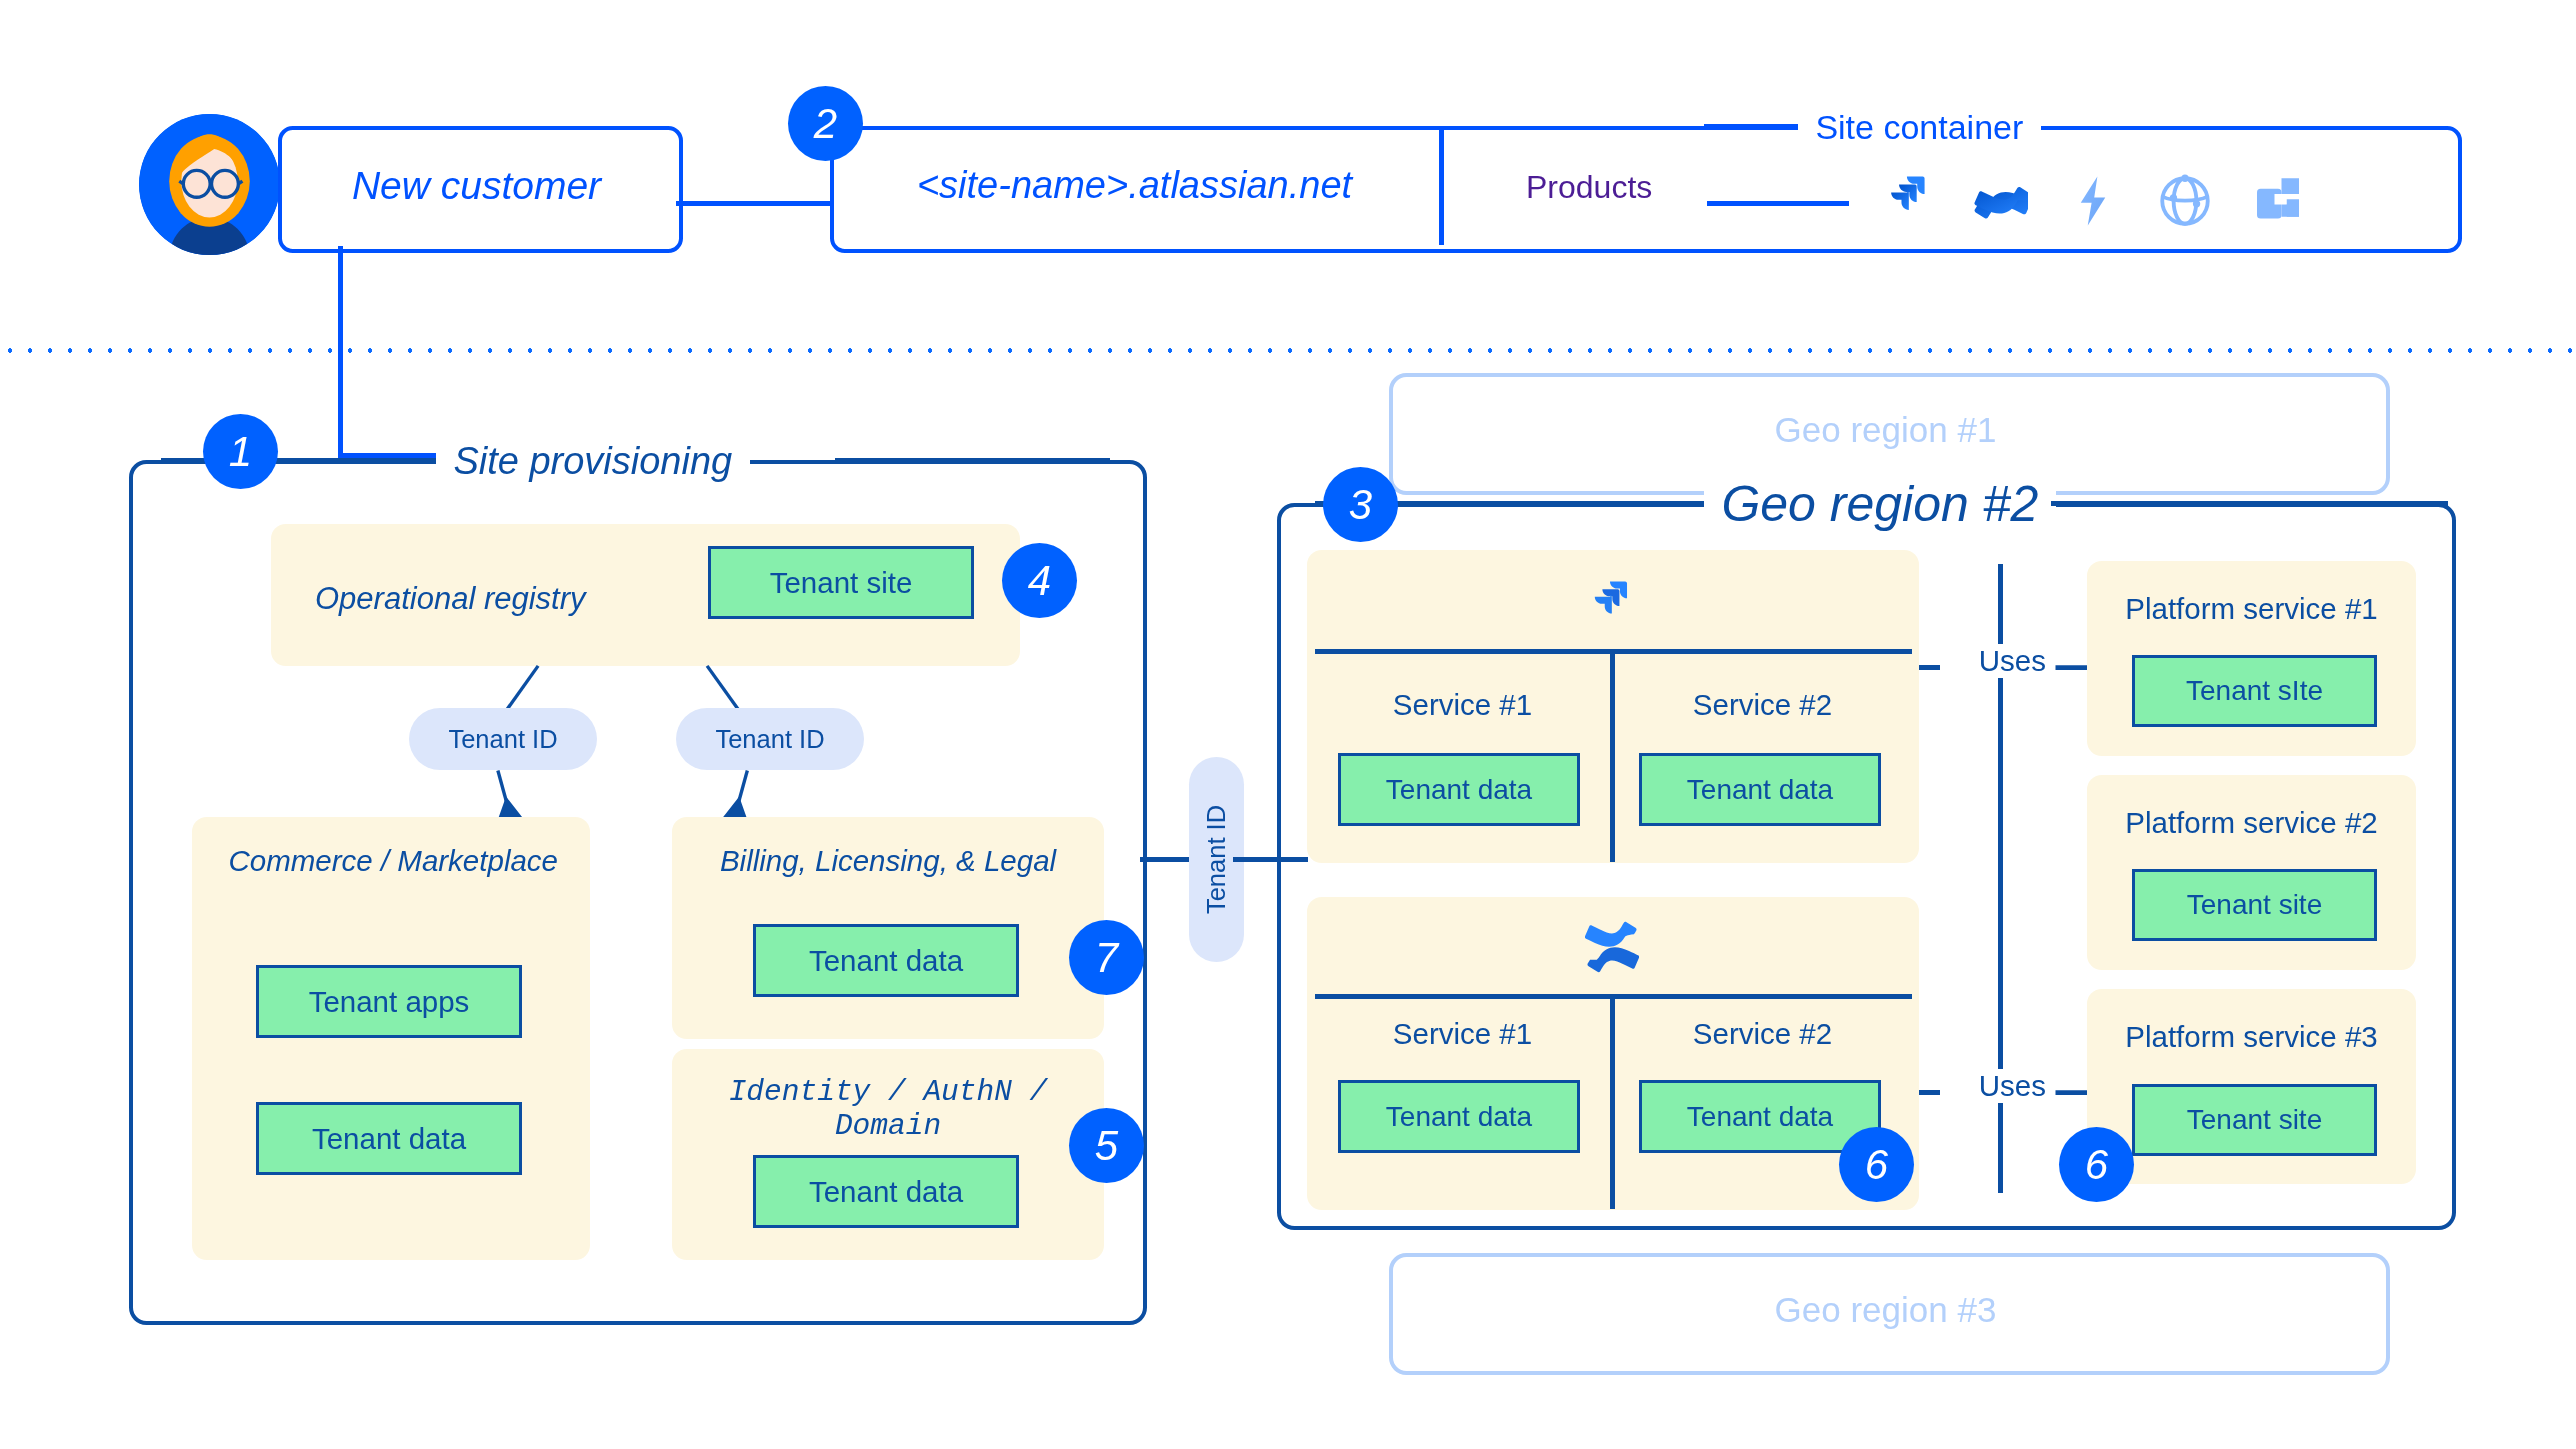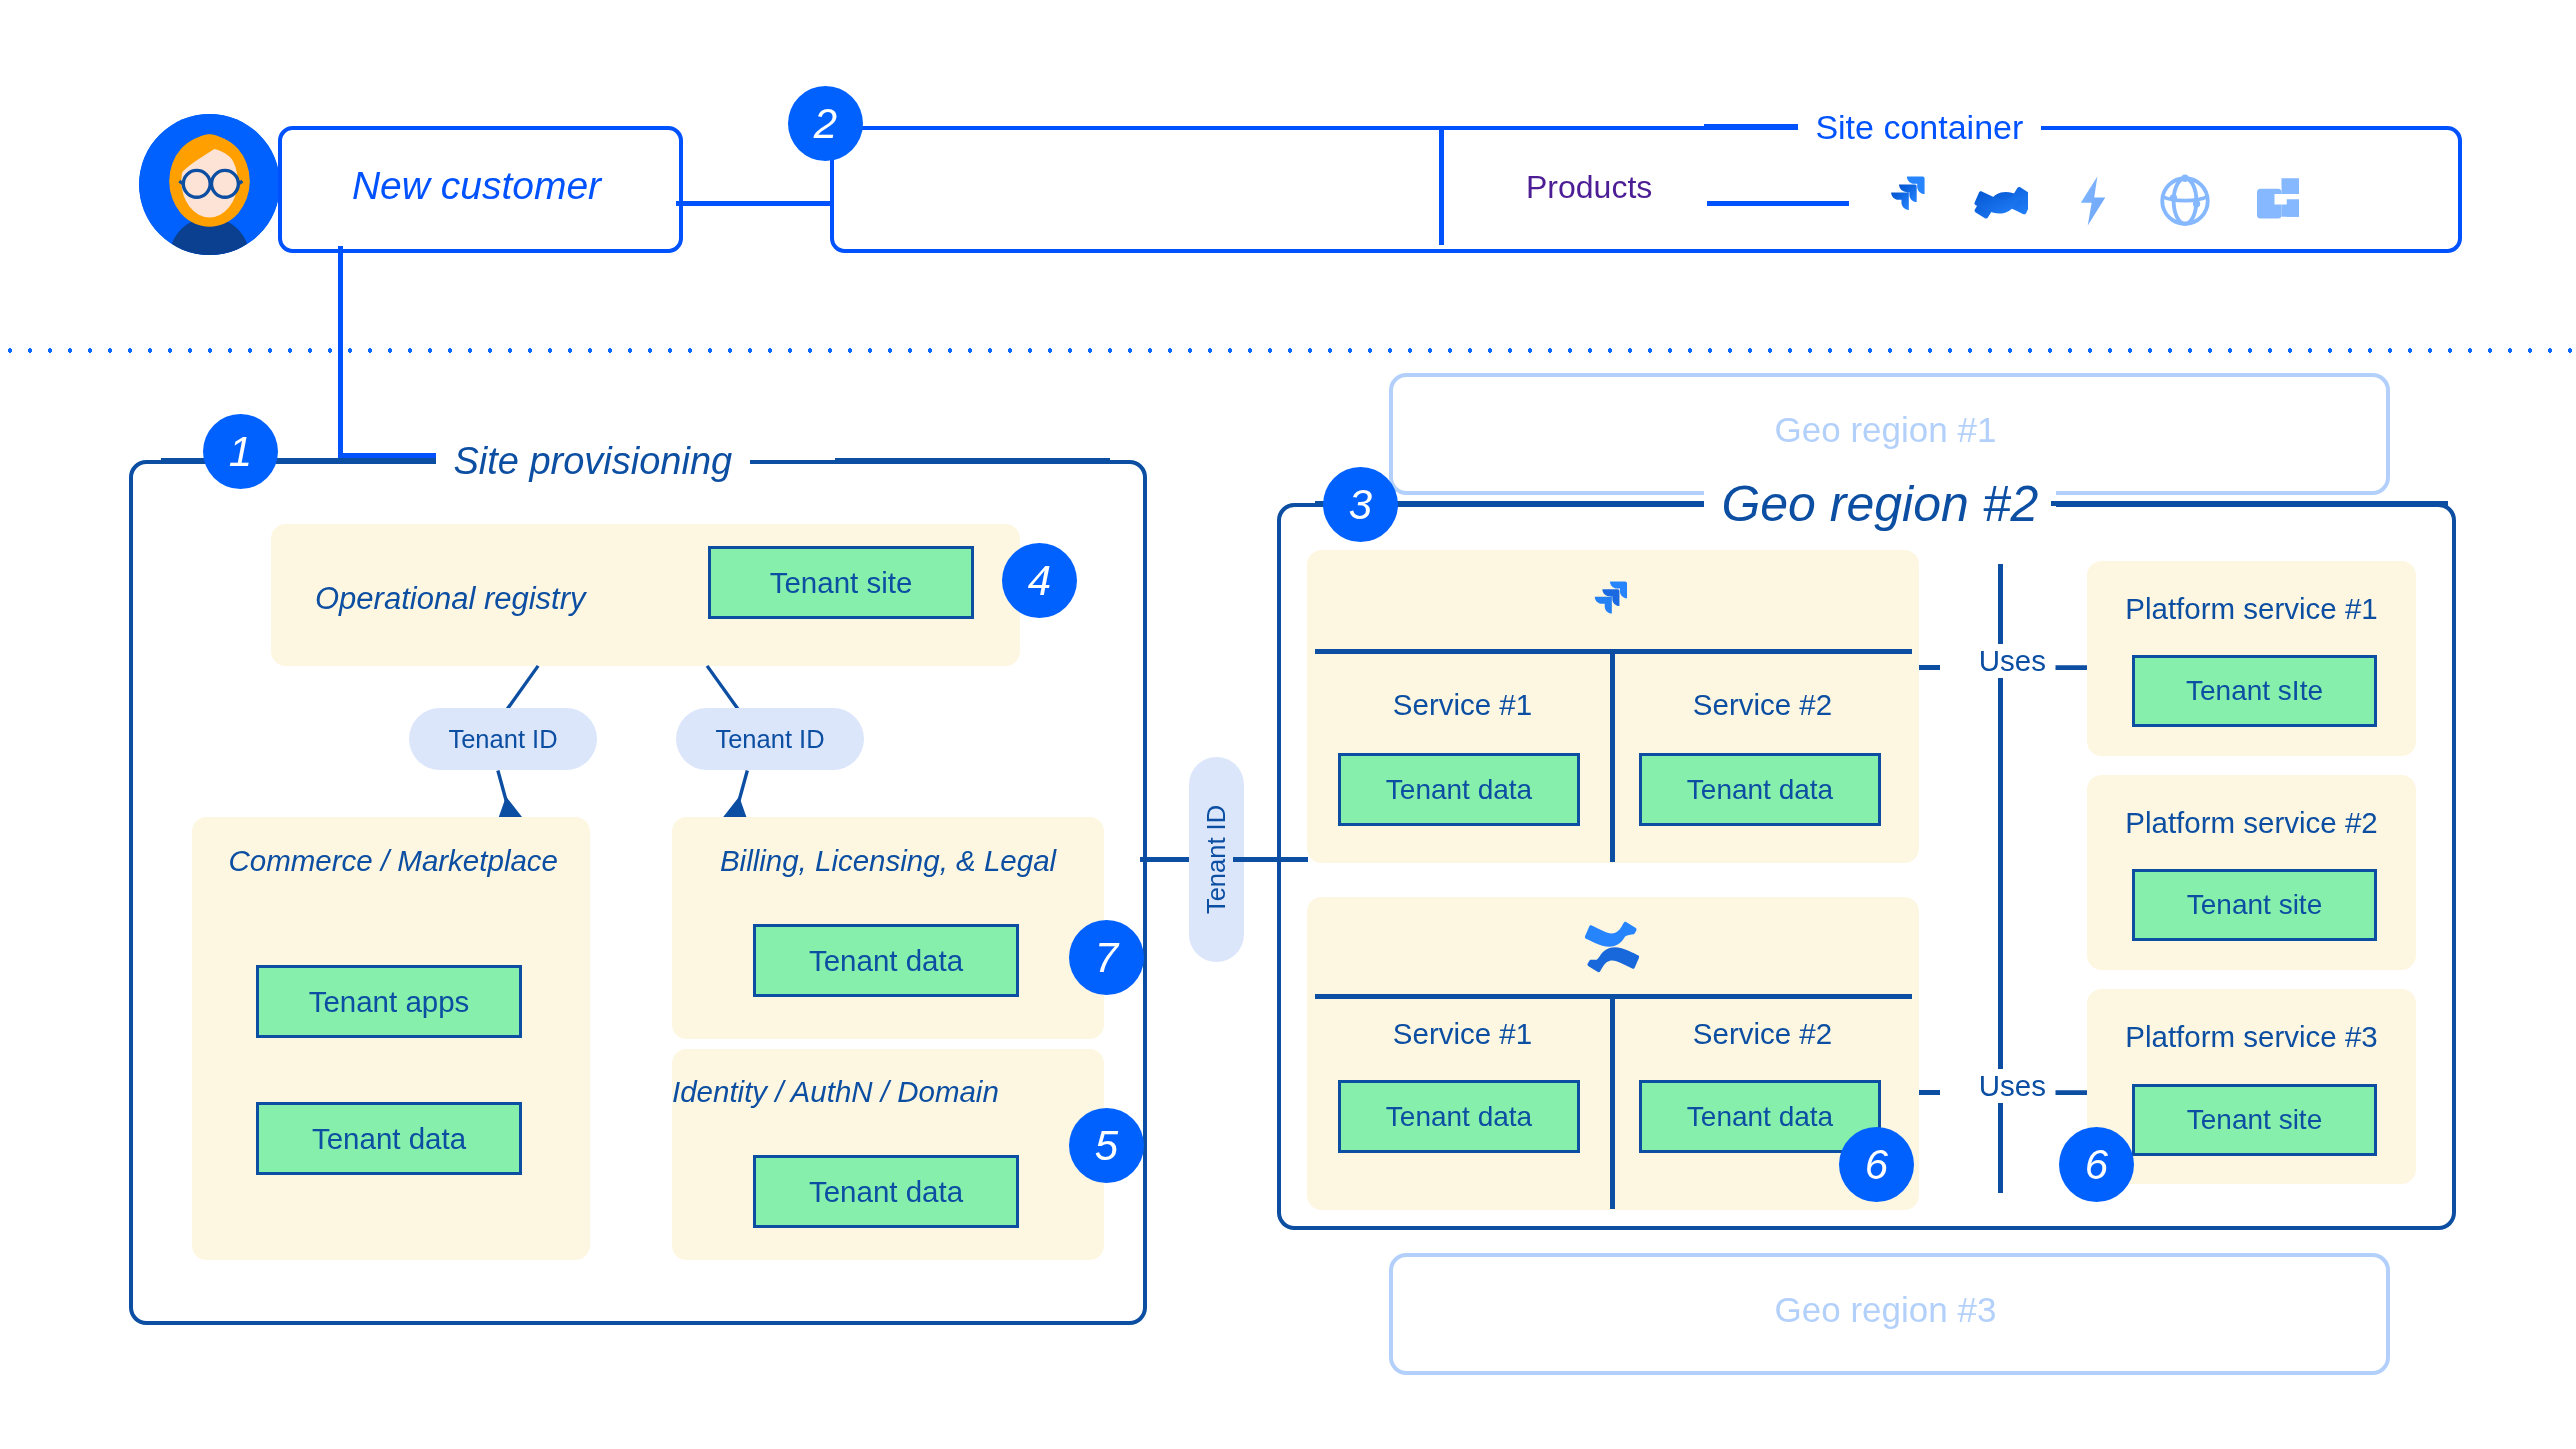--- a/index.html
+++ b/index.html
@@ -93,20 +93,21 @@
 
   <div class="hline" style="left:676px;top:201px;width:154px;height:4.7px;"></div>
 
   <div class="vline" style="left:338px;top:246px;width:5.4px;height:208px;"></div>
   <div class="hline" style="left:338px;top:453px;width:161px;height:5.4px;"></div>
 
   <div class="panel light" style="left:830px;top:126px;width:1624px;height:119px;border-radius:14.8px;"></div>
 
   <div class="vline" style="left:1439px;top:126px;width:4.7px;height:119px;"></div>
 
+  <div class="abs it" style="left:830px;top:126px;width:609px;height:119px;display:flex;align-items:center;justify-content:center;font-size:38px;color:#0052ff;">&lt;site-name&gt;.atlassian.net</div>
 
   <div class="badge" style="left:788px;top:86px;width:75px;height:75px;font-size:42px;">2</div>
 
   <div class="hline" style="left:1704px;top:124px;width:94px;height:4.7px;"></div>
   <div class="panel-title" style="left:1798px;top:127px;font-size:34px;color:#0052ff;font-style:normal;">Site container</div>
 
   <div class="abs" style="left:1526px;top:169px;font-size:32px;color:#4c1d95;">Products</div>
   <div class="hline" style="left:1707px;top:201px;width:142px;height:4.7px;"></div>
 
   <div class="icon" style="left:1881px;top:173px;width:56px;height:56px;">
@@ -217,21 +218,21 @@
   <div class="abs it" style="left:192px;top:844px;width:366px;text-align:right;font-size:29.5px;color:#0b4ea2;">Commerce / Marketplace</div>
   <div class="dbox" style="left:256px;top:965px;width:260px;height:67px;font-size:29.5px;">Tenant apps</div>
   <div class="dbox" style="left:256px;top:1102px;width:260px;height:67px;font-size:29.5px;">Tenant data</div>
 
   <div class="ygroup" style="left:672px;top:817px;width:432px;height:222px;"></div>
   <div class="abs it" style="left:672px;top:844px;width:432px;text-align:center;font-size:29.5px;color:#0b4ea2;">Billing, Licensing, &amp; Legal</div>
   <div class="dbox" style="left:753px;top:924px;width:260px;height:67px;font-size:29.5px;">Tenant data</div>
   <div class="badge" style="left:1069px;top:920px;width:75px;height:75px;font-size:42px;">7</div>
 
   <div class="ygroup" style="left:672px;top:1049px;width:432px;height:211px;"></div>
-  <div class="abs it" style="left:672px;top:1075px;width:432px;font-size:29.5px;color:#0b4ea2;">Identity / AuthN / Domain</div>
+  <div class="abs it" style="left:672px;top:1075px;width:432px;text-align:center;font-size:29.5px;color:#0b4ea2;font-family:Liberation Mono, monospace;">Identity / AuthN / Domain</div>
   <div class="dbox" style="left:753px;top:1155px;width:260px;height:67px;font-size:29.5px;">Tenant data</div>
   <div class="badge" style="left:1069px;top:1108px;width:75px;height:75px;font-size:42px;">5</div>
 
   <div class="hline-d" style="left:1140px;top:857px;width:67px;height:5.4px;"></div>
   <div class="pill vert" style="left:1189px;top:757px;width:55px;height:205px;">
     <span style="font-size:25.5px;">Tenant ID</span>
   </div>
   <div class="hline-d" style="left:1233px;top:857px;width:75px;height:5.4px;"></div>
 
   <div class="panel" style="left:1277px;top:503px;width:1171px;height:719px;"></div>

